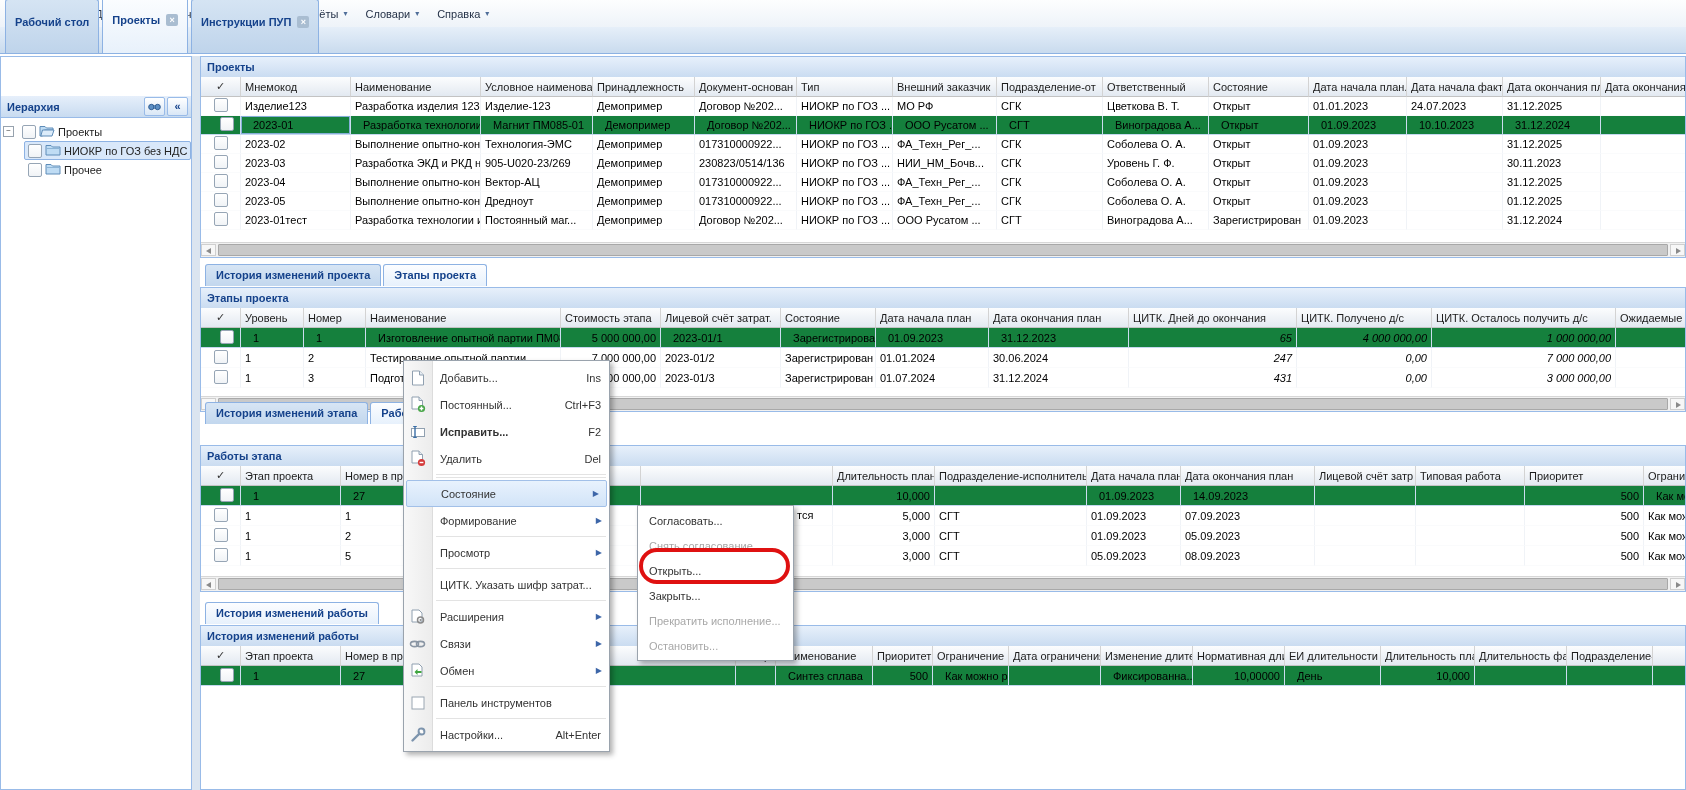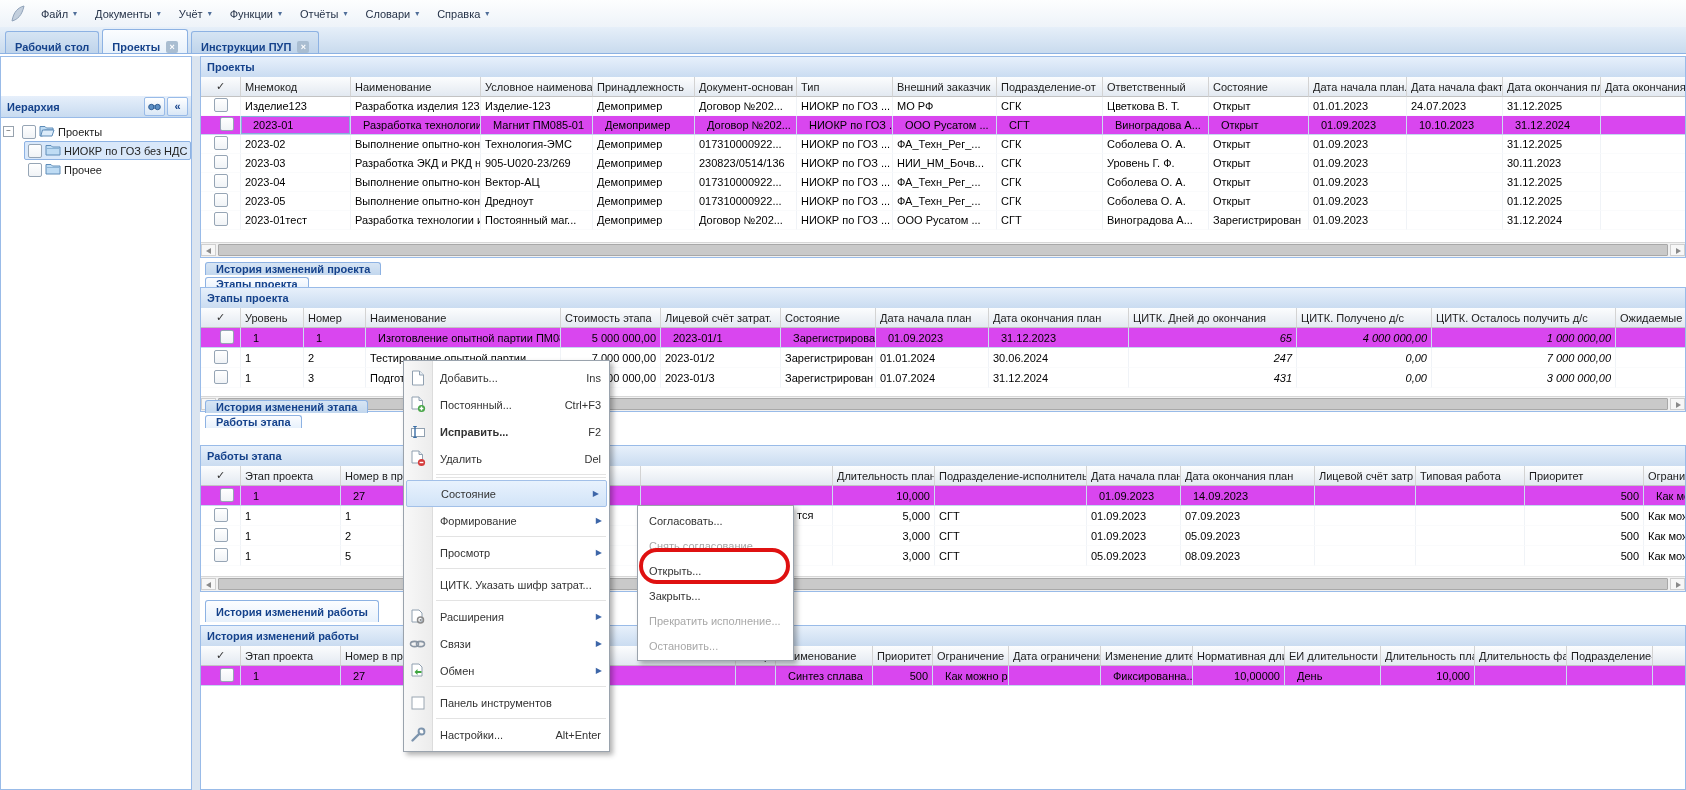--- a/index.html
+++ b/index.html
@@ -7,21 +7,21 @@
        font-family:"Liberation Sans",sans-serif;font-size:11px;color:#222;cursor:default;}
   
   .menubar{position:absolute;left:0;top:0;right:0;height:27px;display:flex;align-items:center;
            background:linear-gradient(#fdfefe,#eef3f9);padding-left:6px;text-align:center;}
   .logo{width:20px;height:20px;margin:0 4px 0 2px;flex:none;}
   .mitem{display:flex;align-items:center;gap:5px;padding:4px 9px;color:#253248;border-radius:2px;}
   .mitem .caret{font-size:8px;color:#4f6e99;}
   
   .tabbar{position:absolute;left:0;top:27px;right:0;height:27px;background:linear-gradient(#e6eff9,#c9dbee);
           border-bottom:1px solid #8db2e3;display:flex;align-items:flex-end;padding-left:5px;gap:3px;box-sizing:border-box;}
-  .wtab{height:21px;display:inline-flex;align-items:flex-end;gap:6px;padding:0 9px;
+  .wtab{height:21px;display:inline-flex;align-items:flex-start;gap:6px;padding:16px 9px;
         border:1px solid #8db2e3;border-bottom:none;border-radius:3px 3px 0 0;
         font-weight:bold;color:#15428b;background:linear-gradient(#d5e4f3,#bfd4eb);}
   .wtab.active{background:linear-gradient(#fbfdff,#e8f1fb);height:23px;}
   .wtab .x{width:12px;height:12px;border-radius:2px;background:#a9bdd1;color:#fff;font-size:9px;
            line-height:12px;text-align:center;font-weight:bold;}
   
   .sidebar{position:absolute;left:0;top:56px;width:192px;bottom:0;border:1px solid #99bbe8;background:#fff;box-sizing:border-box;}
   .sidehead{height:21px;background:linear-gradient(#e6effb,#c8dbf0);border-bottom:1px solid #99bbe8;
             display:flex;align-items:center;padding:0 3px 0 6px;font-weight:bold;color:#15428b;margin-top:39px;}
   .sidehead .sp{flex:1}
@@ -42,36 +42,36 @@
   
   .main{position:absolute;left:200px;top:54px;right:0;bottom:0;}
   .panel{position:absolute;left:0;right:0;border:1px solid #99bbe8;background:#fff;box-sizing:border-box;overflow:hidden;}
   .phead{height:20px;line-height:20px;background:linear-gradient(#e7f0fb,#cadcf1);border-bottom:1px solid #aecadf;
          padding:0 6px;font-weight:bold;color:#15428b;}
   .gridwrap{position:absolute;left:0;right:0;overflow:hidden;background:#fff;}
   .pan-a{top:2px;height:202px;}  .pan-a .gridwrap{top:20px;bottom:14px;}
   .pan-b{top:233px;height:125px;} .pan-b .gridwrap{top:20px;bottom:14px;}
   .pan-c{top:391px;height:147px;} .pan-c .gridwrap{top:20px;bottom:14px;}
   .pan-d{top:571px;height:165px;} .pan-d .gridwrap{top:20px;bottom:0;}
-  .tabsrow{position:absolute;left:0;right:0;height:25px;display:flex;align-items:flex-start;padding-left:5px;gap:2px;flex-direction:column;}
+  .tabsrow{position:absolute;left:0;right:0;height:25px;display:flex;align-items:center;padding-left:5px;gap:2px;}
   .tr-b{top:208px;} .tr-c{top:346px;} .tr-d{top:546px;}
   .stab{height:21px;display:inline-flex;align-items:center;padding:0 10px;border:1px solid #8db2e3;border-bottom:none;
         border-radius:3px 3px 0 0;font-weight:bold;color:#15428b;background:linear-gradient(#d7e5f4,#c2d7ee);white-space:nowrap;}
   .stab.active{background:linear-gradient(#fcfdff,#e7f1fc);}
   
   table.grid{border-collapse:separate;border-spacing:0;table-layout:fixed;}
   .grid th{height:20px;box-sizing:border-box;background:linear-gradient(#fcfdfe,#edf1f6 60%,#e2e9f1);
            border-right:1px solid #d3d3d3;border-bottom:1px solid #c3c3c3;padding:0 4px;
            font-weight:normal;text-align:left;white-space:nowrap;overflow:hidden;color:#1c1c1c;}
   .grid th.check{text-align:center;color:#333;}
   .grid td{height:19px;box-sizing:border-box;padding:0 4px;white-space:nowrap;overflow:hidden;
            border-right:1px solid #f0f3f7;border-bottom:1px solid #fafbfc;color:#000;}
   .ta td{height:19px;} .tb td,.tc td,.td4 td{height:20px;}
   .grid td.check{text-align:center;padding:0;}
-  .grid tr.sel td{background:#d946ef;border-bottom-color:#c4d8ef;border-right-color:#cbdcf0;padding-left:12px;}
+  .grid tr.sel td{background:#15803d;border-bottom-color:#c4d8ef;border-right-color:#cbdcf0;padding-left:12px;}
   .grid td.focuscell{background:#c6dcf4;box-shadow:inset 0 0 0 1px #85aed8;}
   .r{text-align:right;} .it{font-style:italic;color:#333;}
   
   .hscroll{position:absolute;left:0;right:0;bottom:0;height:14px;background:#f1f1f1;border-top:1px solid #d7d7d7;}
   .sarr{position:absolute;top:1px;width:15px;height:12px;background:#f7f7f7;border:1px solid #cfcfcf;box-sizing:border-box;}
   .sarr.l{left:0;} .sarr.r{right:0;}
   .sarr::after{content:'';position:absolute;top:3px;border-style:solid;}
   .sarr.l::after{left:4px;border-width:3px 5px 3px 0;border-color:transparent #8a8a8a transparent transparent;}
   .sarr.r::after{left:5px;border-width:3px 0 3px 5px;border-color:transparent transparent transparent #8a8a8a;}
   .thumb{position:absolute;left:17px;right:17px;top:1px;bottom:1px;background:#c9c9c9;border:1px solid #a8a8a8;border-radius:1px;}

